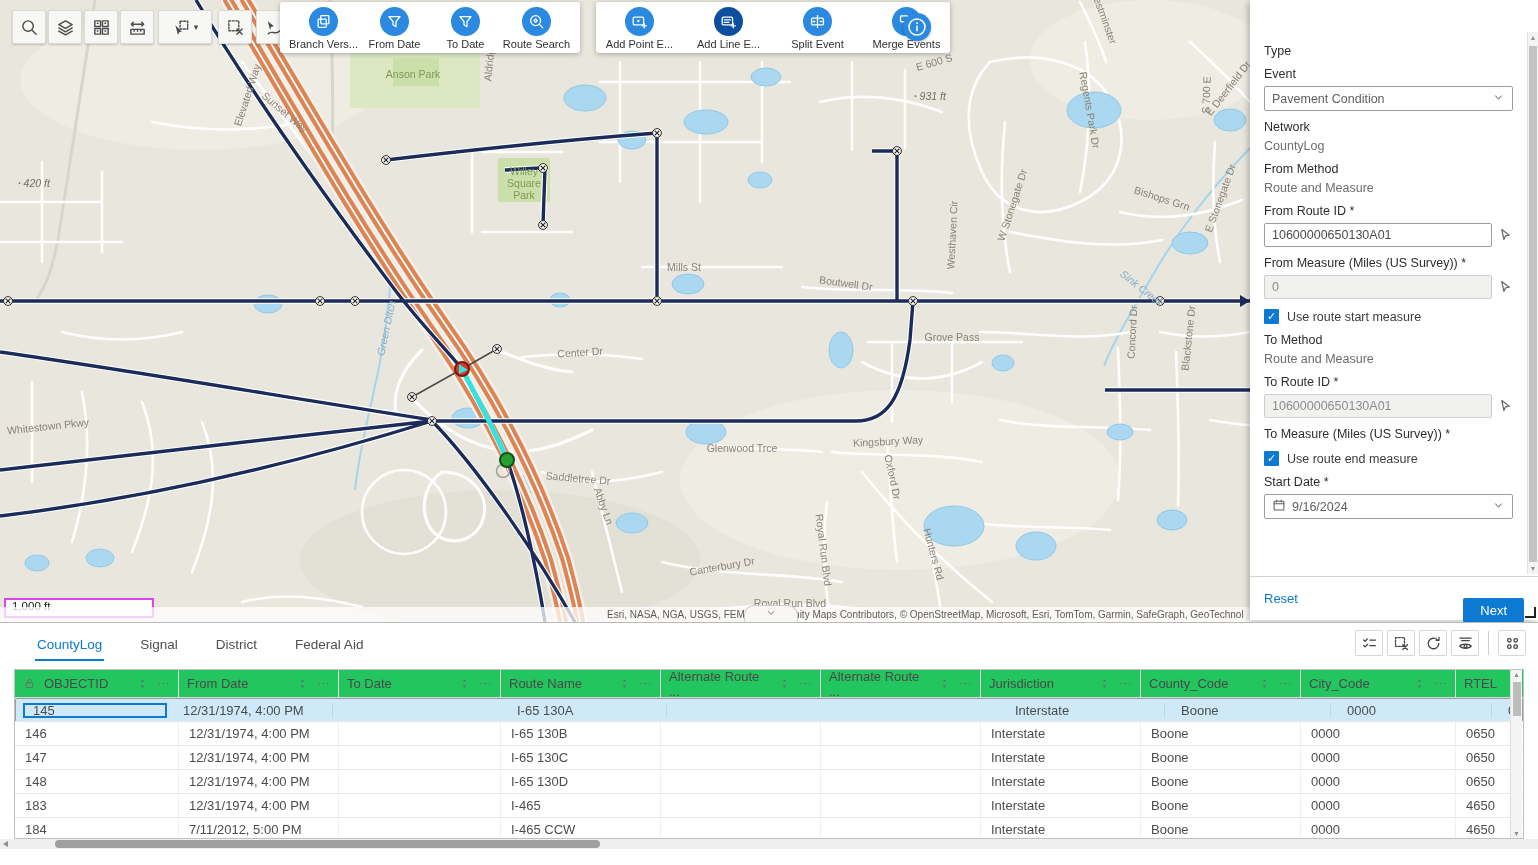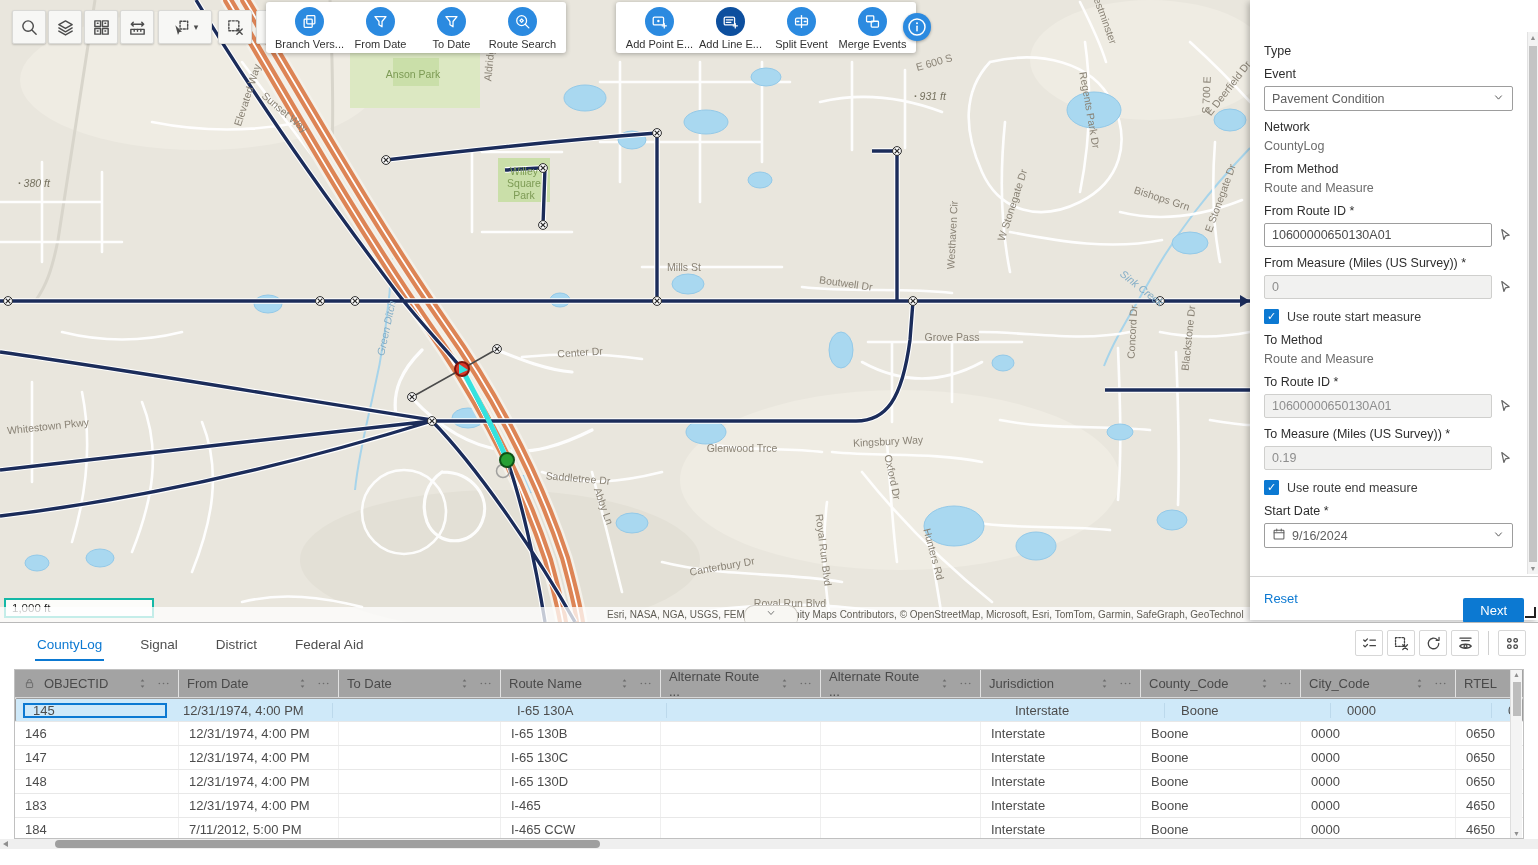--- a/index.html
+++ b/index.html
@@ -14,34 +14,34 @@
   
   #map-region{position:absolute;left:0;top:0;width:1250px;height:622px;background:#e9e6dd;overflow:hidden;}
   #map-canvas{position:absolute;left:0;top:0;}
   .map-label{position:absolute;font-size:10.5px;color:var(--maptext);white-space:nowrap;pointer-events:none;}
   .map-label.park{color:#7d9b55;}
   .map-label.wrap{white-space:normal;width:54px;text-align:center;line-height:1.12;}
   .map-label.water{color:#84aec7;font-style:italic;}
   .map-label.elev{color:#75715f;font-style:italic;}
   .map-label.elev::before{content:"·";margin-right:2px;font-weight:bold;font-style:normal;}
   #scale-bar{position:absolute;left:4px;top:598px;width:150px;height:20px;background:rgba(255,255,255,.85);
-    border:2px solid #14b8a6;display:flex;align-items:center;padding:0 6px;font-size:11.5px;color:#222;}
+    border:2px solid #d946ef;display:flex;padding:0 6px;font-size:11.5px;color:#222;}
   #attribution{position:absolute;left:0;right:0;bottom:0;height:15px;background:rgba(255,255,255,.75);
     font-size:10px;color:#5f5c54;white-space:nowrap;overflow:hidden;padding-left:607px;line-height:15px;}
   #map-collapse{position:absolute;left:744px;top:605px;width:54px;height:17px;background:#f8f7f3;
     border:1px solid #cfccc4;border-bottom:none;border-radius:10px 10px 2px 2px;display:flex;align-items:center;justify-content:center;color:#6a6a6a;}
 
   
   .sq{position:absolute;top:10px;height:34px;background:#f7f7f5;border:1px solid #d9d9d6;border-radius:2px;
     display:flex;align-items:center;justify-content:center;gap:3px;color:#4c4c4c;box-shadow:0 1px 2px rgba(0,0,0,.18);cursor:pointer;}
   .caret{font-size:9px;color:#4c4c4c;}
   .tb-card{position:absolute;top:2px;height:51px;background:#fff;border-radius:3px;
     box-shadow:0 1px 5px rgba(0,0,0,.3);display:flex;align-items:flex-start;padding:5px 8px 0;}
-  #tb-group1{left:266px;}
-  #tb-group2{left:616px;}
+  #tb-group1{left:280px;}
+  #tb-group2{left:596px;gap:18px;}
   .tb-btn{width:71px;display:flex;flex-direction:column;align-items:center;cursor:pointer;}
   .tb-circle{width:29px;height:29px;border-radius:50%;background:var(--circle);color:#fff;
     display:flex;align-items:center;justify-content:center;margin-bottom:2px;}
   .tb-btn.active .tb-circle{background:var(--accent-dark);}
   .tb-label{font-size:11px;color:#323232;white-space:nowrap;}
   #info-btn{position:absolute;left:903px;top:13px;width:28px;height:28px;border-radius:50%;
     background:var(--circle);color:#fff;display:flex;align-items:center;justify-content:center;
     box-shadow:0 1px 3px rgba(0,0,0,.3);cursor:pointer;}
 
   
@@ -80,21 +80,21 @@
   #bottom-panel{position:absolute;left:0;top:622px;width:1538px;height:243px;background:#fff;border-top:1px solid #b9b9b9;}
   #tabs-row{position:absolute;left:0;top:0;width:1538px;height:40px;display:flex;align-items:center;
     padding-left:35px;gap:34px;background:#fff;}
   .tab{font-size:13.5px;color:#4e4e4e;padding:12px 2px 9px;cursor:pointer;}
   .tab.active{color:var(--accent);box-shadow:inset 0 -2px 0 var(--accent);}
   #table-toolbar{position:absolute;right:12px;top:7px;display:flex;align-items:center;gap:4px;}
   .tt-btn{width:28px;height:26px;background:#fff;border:1px solid #d7d7d7;border-radius:2px;color:#444;
     display:flex;align-items:center;justify-content:center;cursor:pointer;}
   .tt-div{width:1px;height:24px;background:#d0d0d0;margin:0 5px;}
   #table{position:absolute;left:14px;top:46px;width:1510px;height:170px;border:1px solid #c0c0c0;overflow:hidden;background:#fff;}
-  #thead{display:flex;height:28px;border-bottom:1px solid #d8d8d8;background:#a3a3a3;}
+  #thead{display:flex;height:28px;border-bottom:1px solid #d8d8d8;background:#22c55e;}
   .th{display:flex;align-items:center;gap:8px;padding:0 8px;border-right:1px solid #e2e2e2;
     font-size:13px;color:#4a4a4a;overflow:hidden;flex:0 0 auto;cursor:pointer;}
   .th .sp{flex:1;}
   .th svg{flex:0 0 auto;color:#6b6b6b;}
   .tr{display:flex;height:24px;border-bottom:1px solid #e8e8e8;background:#fff;}
   .tr.sel{background:#cfe9f9;}
   .td{display:flex;align-items:center;padding:0 10px;font-size:13px;color:#4c4c4c;
     border-right:1px solid #efefef;overflow:hidden;white-space:nowrap;flex:0 0 auto;}
   .tr.sel .td{border-right-color:#bcd9ec;}
   .td.fc{outline:2px solid var(--accent);outline-offset:-2px;}
@@ -254,21 +254,21 @@
         <div class="map-label " style="left:742px;top:448px;transform:translate(-50%,-50%) rotate(0deg)">Glenwood Trce</div>
         <div class="map-label " style="left:578px;top:478px;transform:translate(-50%,-50%) rotate(5deg)">Saddletree Dr</div>
         <div class="map-label " style="left:722px;top:566px;transform:translate(-50%,-50%) rotate(-10deg)">Canterbury Dr</div>
         <div class="map-label " style="left:790px;top:603px;transform:translate(-50%,-50%) rotate(0deg)">Royal Run Blvd</div>
         <div class="map-label " style="left:824px;top:550px;transform:translate(-50%,-50%) rotate(83deg)">Royal Run Blvd</div>
         <div class="map-label " style="left:604px;top:506px;transform:translate(-50%,-50%) rotate(70deg)">Abby Ln</div>
         <div class="map-label " style="left:893px;top:477px;transform:translate(-50%,-50%) rotate(78deg)">Oxford Dr</div>
         <div class="map-label " style="left:934px;top:554px;transform:translate(-50%,-50%) rotate(75deg)">Hunters Rd</div>
         <div class="map-label " style="left:934px;top:62px;transform:translate(-50%,-50%) rotate(-16deg)">E 600 S</div>
         <div class="map-label elev" style="left:930px;top:96px;transform:translate(-50%,-50%) rotate(0deg)">931 ft</div>
-        <div class="map-label elev" style="left:34px;top:183px;transform:translate(-50%,-50%) rotate(0deg)">380 ft</div>
+        <div class="map-label elev" style="left:34px;top:183px;transform:translate(-50%,-50%) rotate(0deg)">420 ft</div>
         <div class="map-label " style="left:952px;top:235px;transform:translate(-50%,-50%) rotate(-87deg)">Westhaven Cir</div>
         <div class="map-label " style="left:1012px;top:205px;transform:translate(-50%,-50%) rotate(-72deg)">W Stonegate Dr</div>
         <div class="map-label " style="left:1090px;top:110px;transform:translate(-50%,-50%) rotate(80deg)">Regents Park Dr</div>
         <div class="map-label " style="left:1162px;top:198px;transform:translate(-50%,-50%) rotate(18deg)">Bishops Grn</div>
         <div class="map-label " style="left:1220px;top:198px;transform:translate(-50%,-50%) rotate(-70deg)">E Stonegate Dr</div>
         <div class="map-label " style="left:1228px;top:88px;transform:translate(-50%,-50%) rotate(-52deg)">E Deerfield Dr</div>
         <div class="map-label " style="left:1104px;top:16px;transform:translate(-50%,-50%) rotate(70deg)">Westminster</div>
         <div class="map-label " style="left:1206px;top:95px;transform:translate(-50%,-50%) rotate(-88deg)">S 700 E</div>
         <div class="map-label water" style="left:1142px;top:288px;transform:translate(-50%,-50%) rotate(38deg)">Sink Creek</div>
         <div class="map-label " style="left:1132px;top:332px;transform:translate(-50%,-50%) rotate(-87deg)">Concord Dr</div>
@@ -465,28 +465,20 @@
       <div class="flabel">To Route ID *</div>
       <div class="inrow">
         <input class="dis" type="text" disabled="" value="10600000650130A01" style="">
         <span class="pick">
             <svg width="16" height="16" viewBox="0 0 20 20" fill="none" stroke="currentColor" stroke-width="1.5" stroke-linecap="round" stroke-linejoin="round">
               <path d="M6 3.2L15.3 10.2 10.7 11 8.6 15.6Z"></path>
             </svg>
           </span>
       </div>
       <div class="flabel">To Measure (Miles (US Survey)) *</div>
-      <div class="inrow">
-        <input class="dis" type="text" disabled="" value="0.19" style="">
-        <span class="pick">
-            <svg width="16" height="16" viewBox="0 0 20 20" fill="none" stroke="currentColor" stroke-width="1.5" stroke-linecap="round" stroke-linejoin="round">
-              <path d="M6 3.2L15.3 10.2 10.7 11 8.6 15.6Z"></path>
-            </svg>
-          </span>
-      </div>
       <div class="cbrow">
         <span class="cb checked"></span>
         <span>Use route end measure</span>
       </div>
       <div class="flabel">Start Date *</div>
       <div class="sel">
         <span><svg width="14" height="14" viewBox="0 0 20 20" fill="none" stroke="currentColor" stroke-width="1.5" stroke-linecap="round" stroke-linejoin="round">
               <rect x="3" y="4.5" width="14" height="12.5" rx="1"></rect>
               <path d="M3 8.2h14M6.8 3v2.8M13.2 3v2.8"></path>
             </svg></span>

